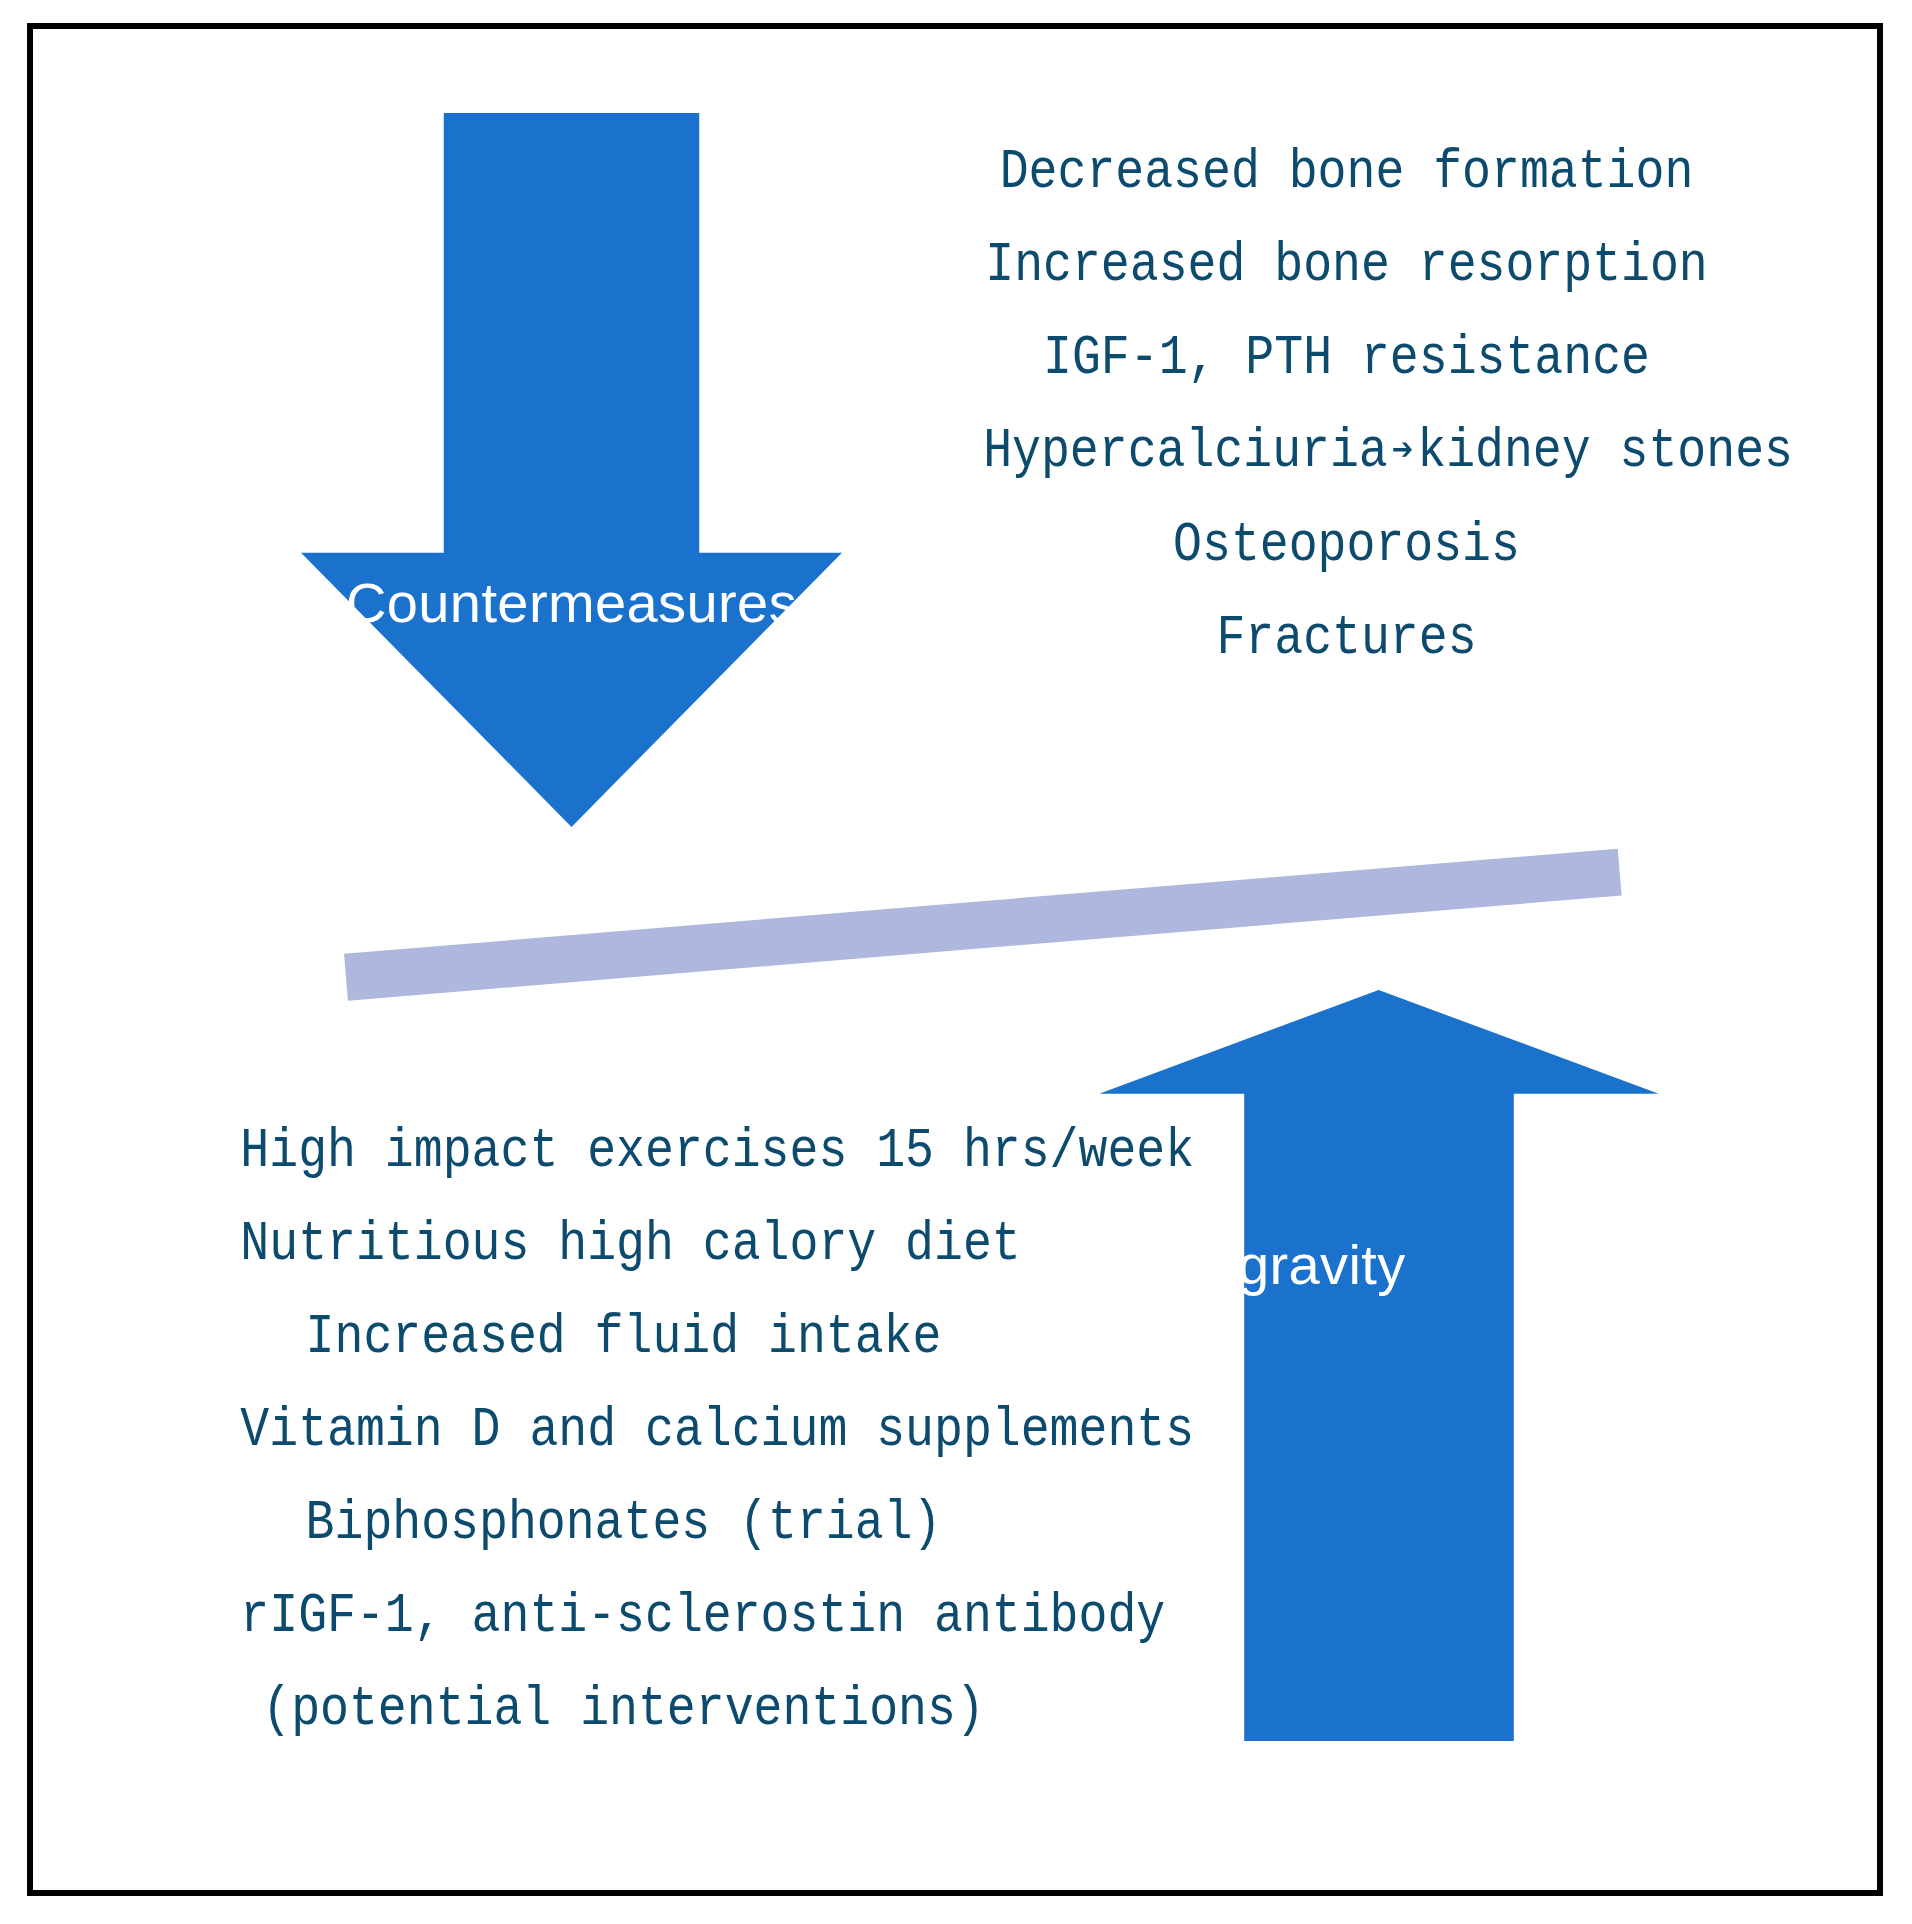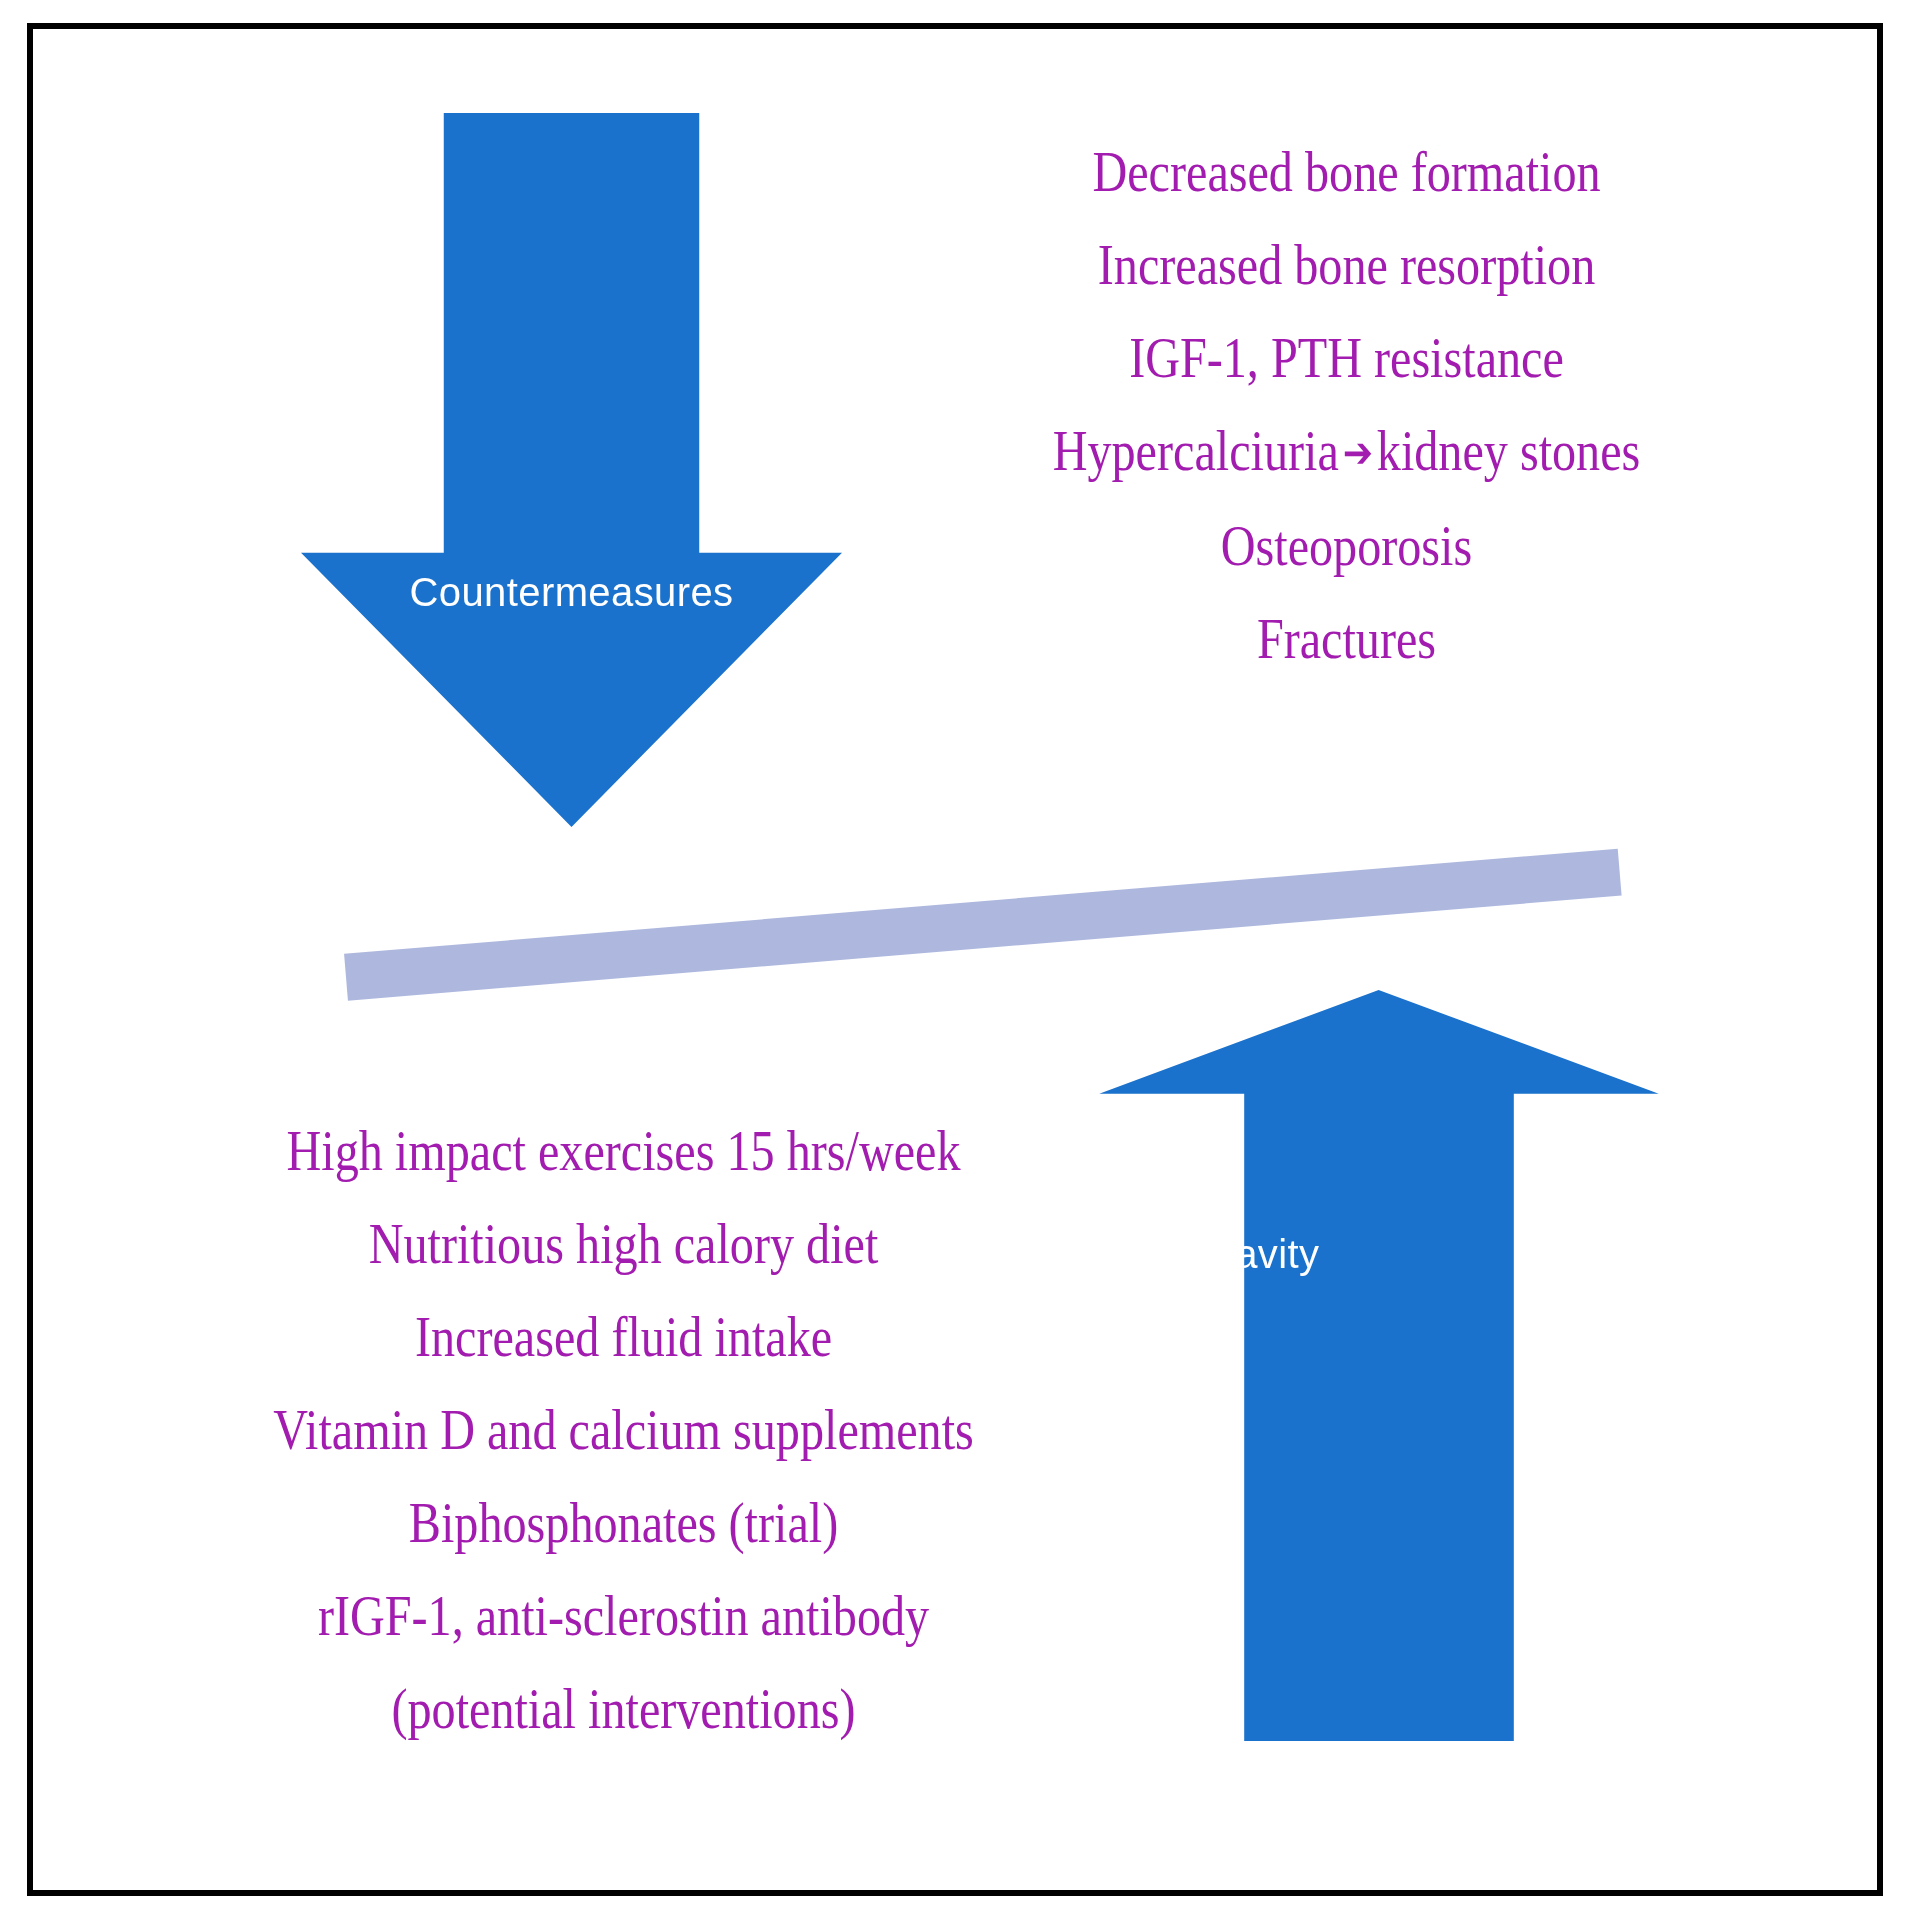--- a/index.html
+++ b/index.html
@@ -43,21 +43,21 @@
     position: absolute;
     left: 1099px;
     top: 990px;
     width: 560px;
     height: 751px;
   }
   .arrow-label {
     position: absolute;
     color: #ffffff;
     font-family: "Liberation Sans", sans-serif;
-    font-size: 40px;
+    font-size: 56px;
     font-weight: 400;
     letter-spacing: 0.4px;
     white-space: nowrap;
     pointer-events: none;
   }
   #down-arrow-label {
     left: 301px;
     top: 570px;
     width: 541px;
     text-align: center;
@@ -74,22 +74,22 @@
     top: 881px;
     width: 1278px;
     height: 47px;
     background: #aeb8de;
     transform-origin: 0 50%;
     transform: rotate(-4.72deg) translateY(73px);
   }
   
   .text-block {
     position: absolute;
-    font-family: Liberation Serif, serif;
-    color: #a21caf;
+    font-family: Liberation Mono, monospace;
+    color: #0c4a6e;
   }
   .text-line {
     font-size: 56px;
     line-height: 93px;
     white-space: nowrap;
     text-align: center;
     font-weight: 400;
     font-stretch: condensed;
     transform: scaleX(0.86);
     transform-origin: center center;

